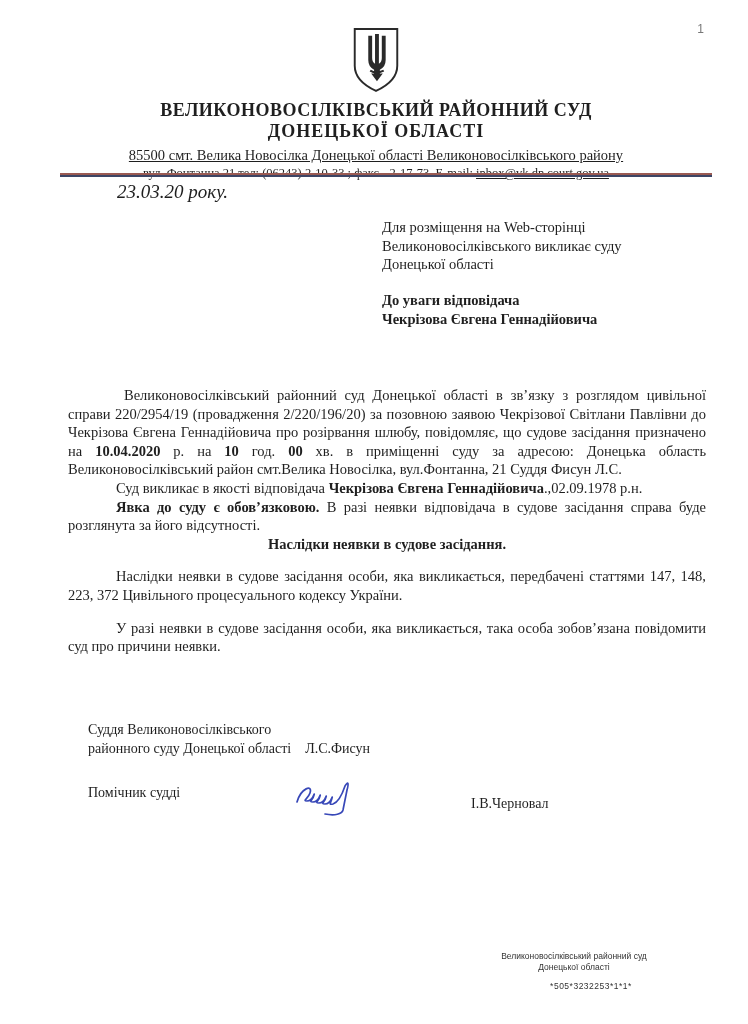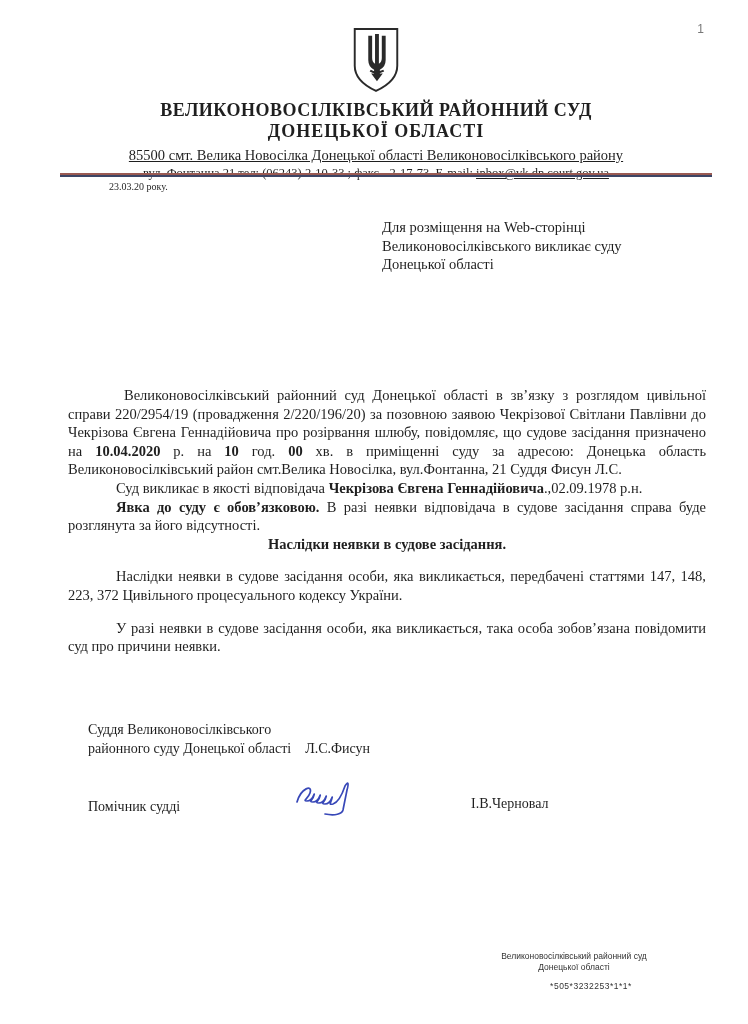--- a/index.html
+++ b/index.html
@@ -62,22 +62,23 @@
     left: 60px;
     width: 652px;
     height: 2px;
     background: #3d4565;
     box-shadow: 0 -2px 0 #9a5a52;
   }
   
   .date-line {
     position: absolute;
     top: 181px;
-    left: 109px;
-    font-size: 10px;
+    left: 117px;
+    font-size: 19px;
+    font-style: italic;
   }
   .recipient-block {
     position: absolute;
     top: 218px;
     left: 382px;
     font-size: 14.5px;
     line-height: 18.5px;
   }
   .attention-block {
     position: absolute;
@@ -114,21 +115,21 @@
     width: 560px;
     font-size: 14px;
     line-height: 19px;
   }
   .judge-name { margin-left: 14px; }
   .assistant-row {
     position: relative;
     margin-top: 20px;
     height: 50px;
   }
-  .assistant-label { position: absolute; left: 0; top: 19px; }
+  .assistant-label { position: absolute; left: 0; top: 5px; }
   .assistant-name { position: absolute; left: 383px; top: 16px; }
   .signature-ink {
     position: absolute;
     left: 203px;
     top: 0;
     width: 82px;
     height: 46px;
   }
   
   .stamp-block {
@@ -184,20 +185,24 @@
   <div class="header-rule"></div>
 
   <div class="date-line">23.03.20 року.</div>
 
   <div class="recipient-block">
     <div>Для розміщення на Web-сторінці</div>
     <div>Великоновосілківського викликає суду</div>
     <div>Донецької області</div>
   </div>
 
+  <div class="attention-block">
+    <div>До уваги відповідача</div>
+    <div>Чекрізова Євгена Геннадійовича</div>
+  </div>
 
   <div class="body-block">
     <p class="indent-lg"><span>Великоновосілківський районний суд Донецької області в зв’язку з розглядом цивільної справи 220/2954/19 (провадження 2/220/196/20) за позовною заявою Чекрізової Світлани Павлівни  до Чекрізова Євгена Геннадійовича  про розірвання шлюбу,  повідомляє, що судове засідання призначено на </span><b>10.04.2020</b><span>  р. на </span><b>10</b><span> год. </span><b>00</b><span> хв.   в приміщенні суду за адресою: Донецька область Великоновосілківський район смт.Велика Новосілка, вул.Фонтанна, 21 Суддя Фисун Л.С.</span></p>
     <p class="indent-md"><span>Суд викликає в якості відповідача </span><b>Чекрізова Євгена Геннадійовича</b><span>.,02.09.1978 р.н.</span></p>
     <p class="indent-md"><b>Явка до суду є обов’язковою.</b><span> В разі неявки відповідача  в судове засідання справа буде розглянута за його відсутності.</span></p>
     <p class="body-heading">Наслідки неявки в судове засідання.</p>
     <p class="indent-md mt-sm">Наслідки неявки в судове засідання особи, яка викликається, передбачені статтями 147, 148, 223, 372 Цивільного процесуального кодексу України.</p>
     <p class="indent-md mt-sm">У разі неявки в судове засідання особи, яка викликається, така особа зобов’язана повідомити суд про причини неявки.</p>
   </div>
 

